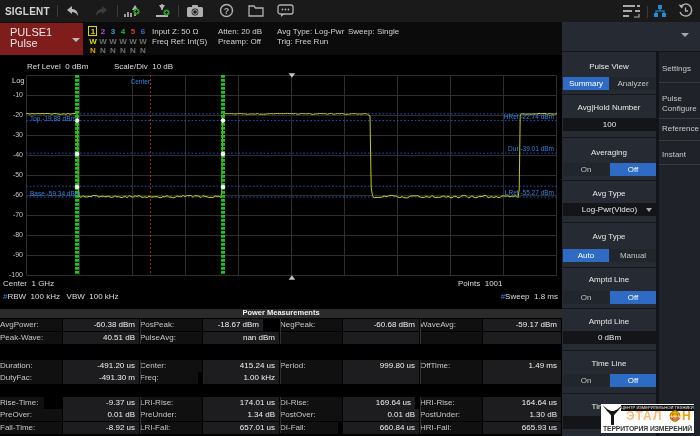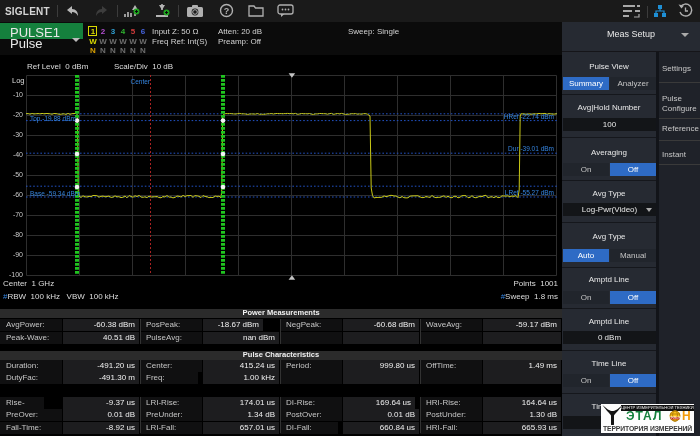--- a/index.html
+++ b/index.html
@@ -3,42 +3,42 @@
 *{margin:0;padding:0;box-sizing:border-box}
 html,body{width:700px;height:436px;background:#000;font-family:"Liberation Sans",sans-serif;overflow:hidden}
 .abs{position:absolute}
 #scr{position:relative;width:700px;height:436px;background:#000;color:#e6e6e6}
 
 #topbar{left:0;top:0;width:700px;height:22px;background:#1a1a1a}
 .logo{left:5px;top:6px;font-size:10px;font-weight:bold;letter-spacing:0.2px;color:#d5d5d5}
 .vsep{width:1px;height:12px;background:#3c3c3c;top:5px}
 
 #infobar{left:0;top:22px;width:562px;height:33px;background:#0b0b0b}
-#pulsebox{left:0;top:23px;width:83px;height:16px;background:#15803d;color:#e8e8e8;font-size:13px;line-height:11px;padding:4px 0 0 10px}
+#pulsebox{left:0;top:23px;width:83px;height:32px;background:#7f1d1d;color:#e8e8e8;font-size:11px;line-height:11px;padding:4px 0 0 10px}
 .inftxt{font-size:8px;color:#d2d2d2;line-height:10px;white-space:pre}
 
 .trc{font-size:8px;font-weight:bold;width:10px;text-align:center}
 
 #panel{left:562px;top:22px;width:138px;height:414px;background:#262a32}
 #mshead{left:562px;top:22px;width:138px;height:30px;background:#262a32;border-bottom:1px solid #151519}
 .slabel{left:562px;width:94px;text-align:center;font-size:8px;color:#e8e8e8}
 .btn{height:13px;font-size:8px;color:#c3c3c3;text-align:center;line-height:13px;background:#21252c}
 .bsel{background:#2e6bc5;color:#fff}
 .vbox{left:563px;width:93px;height:13px;background:#131518;color:#e8e8e8;font-size:8px;text-align:center;line-height:13px}
 .sdiv{left:562px;width:94px;height:1px;background:#15171c}
 #tabcol{left:659px;top:52px;width:41px;height:384px;background:#1f2229}
 .tab{left:661px;width:39px;font-size:8px;color:#c8c8c8;line-height:10px}
 .tdiv{left:659px;width:41px;height:1px;background:#3a3a3a}
 
 .wtxt{font-size:8px;color:#dedede;white-space:pre}
 .ylab{width:22px;text-align:right;font-size:7px;color:#c8c8c8}
 .blab{font-size:6.5px;color:#3585e0;white-space:pre}
 
 .hbar{left:0;width:562px;height:8.5px;background:#2b2b2b;color:#f2f2f2;font-size:7.5px;font-weight:bold;text-align:center;line-height:8.5px}
-.tl{font-size:8px;color:#c6c6c6;line-height:12px;padding-left:6px}
+.tl{font-size:8px;color:#c6c6c6;line-height:12px;}
 .tv{font-size:8px;color:#f0f0f0;line-height:12px;text-align:right;padding-right:4px}
 .lcell{background:#101011;height:12px}
 .vcell{background:#1d1d1f;height:12px}
 </style></head>
 <body>
 <div id="scr">
 <div class="abs" id="topbar"></div>
 <div class="abs logo">SIGLENT</div>
 <div class="abs vsep" style="left:57px"></div>
 <svg class="abs" style="left:64px;top:4px" width="16" height="14" viewBox="0 0 16 14">
@@ -124,24 +124,25 @@
 <div class="abs trc" style="left:88px;top:46px;color:#d9a000">N</div>
 <div class="abs trc" style="left:98px;top:46px;color:#6e6e6e">N</div>
 <div class="abs trc" style="left:108px;top:46px;color:#6e6e6e">N</div>
 <div class="abs trc" style="left:118px;top:46px;color:#6e6e6e">N</div>
 <div class="abs trc" style="left:128px;top:46px;color:#6e6e6e">N</div>
 <div class="abs trc" style="left:138px;top:46px;color:#6e6e6e">N</div>
 <div class="abs inftxt" style="left:152px;top:27px;">Input Z: 50 Ω
 Freq Ref: Int(S)</div>
 <div class="abs inftxt" style="left:218px;top:27px">Atten: 20 dB
 Preamp: Off</div>
+<div class="abs inftxt" style="left:277px;top:27px">Avg Type: Log-Pwr
+Trig: Free Run</div>
 <div class="abs inftxt" style="left:348px;top:27px">Sweep: Single</div>
 <div class="abs" id="panel"></div>
 <div class="abs" id="mshead"></div>
-<div class="abs" style="left:562px;top:29px;width:138px;text-align:center;font-size:9px;color:#e9e9e9">Meas Setup</div>
 <div class="abs" style="left:681px;top:33px;width:0;height:0;border-left:4px solid transparent;border-right:4px solid transparent;border-top:4px solid #aaa"></div>
 <div class="abs" style="left:656px;top:52px;width:3px;height:384px;background:#121419"></div>
 <div class="abs" id="tabcol"></div>
 <div class="abs tab" style="left:662px;top:64px">Settings</div>
 <div class="abs tdiv" style="top:82px"></div>
 <div class="abs tab" style="left:662px;top:94px">Pulse<br>Configure</div>
 <div class="abs tdiv" style="top:118px"></div>
 <div class="abs tab" style="left:662px;top:124px">Reference</div>
 <div class="abs tdiv" style="top:140px"></div>
 <div class="abs tab" style="left:662px;top:150px">Instant</div>
@@ -243,25 +244,24 @@
 <path d="M288.6 279.7 h6.6 l-3.3 -4.4 Z" fill="#c4c4c4"></path>
 </g>
     </svg>
 <div class="abs blab" style="left:130.5px;top:77.5px">Center</div>
 <div class="abs blab" style="left:30px;top:115px">Top -19.88 dBm</div>
 <div class="abs blab" style="left:30px;top:190px">Base -59.34 dBm</div>
 <div class="abs blab" style="left:454px;top:113px;width:100px;text-align:right">HRef -22.74 dBm</div>
 <div class="abs blab" style="left:454px;top:145px;width:100px;text-align:right">Dur -39.01 dBm</div>
 <div class="abs blab" style="left:454px;top:189px;width:100px;text-align:right">LRef -55.27 dBm</div>
 <div class="abs wtxt" style="left:3px;top:279px">Center  1 GHz</div>
-<div class="abs wtxt" style="left:458px;top:279px;width:100px;text-align:right">Points  1001</div>
+<div class="abs wtxt" style="left:458px;top:279px;width:100px;text-align:left">Points  1001</div>
 <div class="abs wtxt" style="left:3px;top:292px"><span style="color:#3585e0">#</span>RBW  100 kHz&nbsp;&nbsp;&nbsp;VBW  100 kHz</div>
 <div class="abs wtxt" style="left:458px;top:292px;width:100px;text-align:right"><span style="color:#3585e0">#</span>Sweep  1.8 ms</div>
 <div class="abs hbar" style="top:309px">Power Measurements</div>
-<div class="abs hbar" style="top:351px">Pulse Characteristics</div>
 <div class="abs tl lcell" style="left:0px;top:319.3px;width:62px">AvgPower:</div>
 <div class="abs tv vcell" style="left:63px;top:319.3px;width:76px">-60.38 dBm</div>
 <div class="abs tl lcell" style="left:140px;top:319.3px;width:62px">PosPeak:</div>
 <div class="abs tv vcell" style="left:203px;top:319.3px;width:60px">-18.67 dBm</div>
 <div class="abs tl lcell" style="left:280px;top:319.3px;width:62px">NegPeak:</div>
 <div class="abs tv vcell" style="left:343px;top:319.3px;width:76px">-60.68 dBm</div>
 <div class="abs tl lcell" style="left:420px;top:319.3px;width:62px">WaveAvg:</div>
 <div class="abs tv vcell" style="left:483px;top:319.3px;width:78px">-59.17 dBm</div>
 <div class="abs tl lcell" style="left:0px;top:331.6px;width:62px">Peak-Wave:</div>
 <div class="abs tv vcell" style="left:63px;top:331.6px;width:76px">40.51 dB</div>
@@ -318,21 +318,21 @@
 <div class="abs" style="left:279.5px;top:360.0px;width:1px;height:24.30000000000001px;background:#323232"></div>
 <div class="abs" style="left:279.5px;top:396.9px;width:1px;height:36.60000000000002px;background:#323232"></div>
 <div class="abs" style="left:419.5px;top:319.3px;width:1px;height:24.30000000000001px;background:#323232"></div>
 <div class="abs" style="left:419.5px;top:360.0px;width:1px;height:24.30000000000001px;background:#323232"></div>
 <div class="abs" style="left:419.5px;top:396.9px;width:1px;height:36.60000000000002px;background:#323232"></div>
 <div class="abs" style="left:601px;top:404px;width:93px;height:29px;background:#fdfdfd"></div>
 <svg class="abs" style="left:602px;top:405px" width="21" height="20" viewBox="0 0 21 20">
 <path d="M0.5 0 C5 6.5 8 8.5 9 10.5 L9 19.5 C9 20.5 12 20.5 12 19.5 L12 10.5 C13 8.5 16 6.5 20.5 0 C15.5 4.5 13 6 10.5 6 C8 6 5.5 4.5 0.5 0 Z" fill="#141414"></path>
 </svg>
 <div class="abs" style="left:621px;top:405px;width:73px;height:5.8px;background:#101010;color:#efefef;font-size:4.1px;line-height:5.8px;text-align:center;white-space:nowrap;overflow:hidden">ЦЕНТР ИЗМЕРИТЕЛЬНОЙ ТЕХНИКИ</div>
-<div class="abs" style="left:626px;top:410px;width:44px;color:#15803d;font-size:12px;font-weight:bold;letter-spacing:1px;line-height:12px">ЭТАЛ</div>
+<div class="abs" style="left:626px;top:410px;width:44px;color:#fdba74;font-size:12px;font-weight:bold;letter-spacing:1px;line-height:12px">ЭТАЛ</div>
 <svg class="abs" style="left:669px;top:410px" width="12" height="12" viewBox="0 0 12 12">
 <circle cx="6" cy="6" r="5.4" fill="#fbc21a"></circle>
 <g stroke="#a87408" stroke-width="0.8" fill="none">
 <ellipse cx="6" cy="6" rx="2.4" ry="5.2"></ellipse>
         <ellipse cx="6" cy="6" rx="4.9" ry="5.2"></ellipse>
 <path d="M1 4 h10 M1 8 h10"></path>
       </g>
 <rect x="1.5" y="7.2" width="9" height="2.2" fill="#c2231d"></rect>
 <text x="6" y="8.9" font-size="2.6" fill="#fff" text-anchor="middle" font-family="Liberation Sans">ПРИБОР</text>
 </svg>

